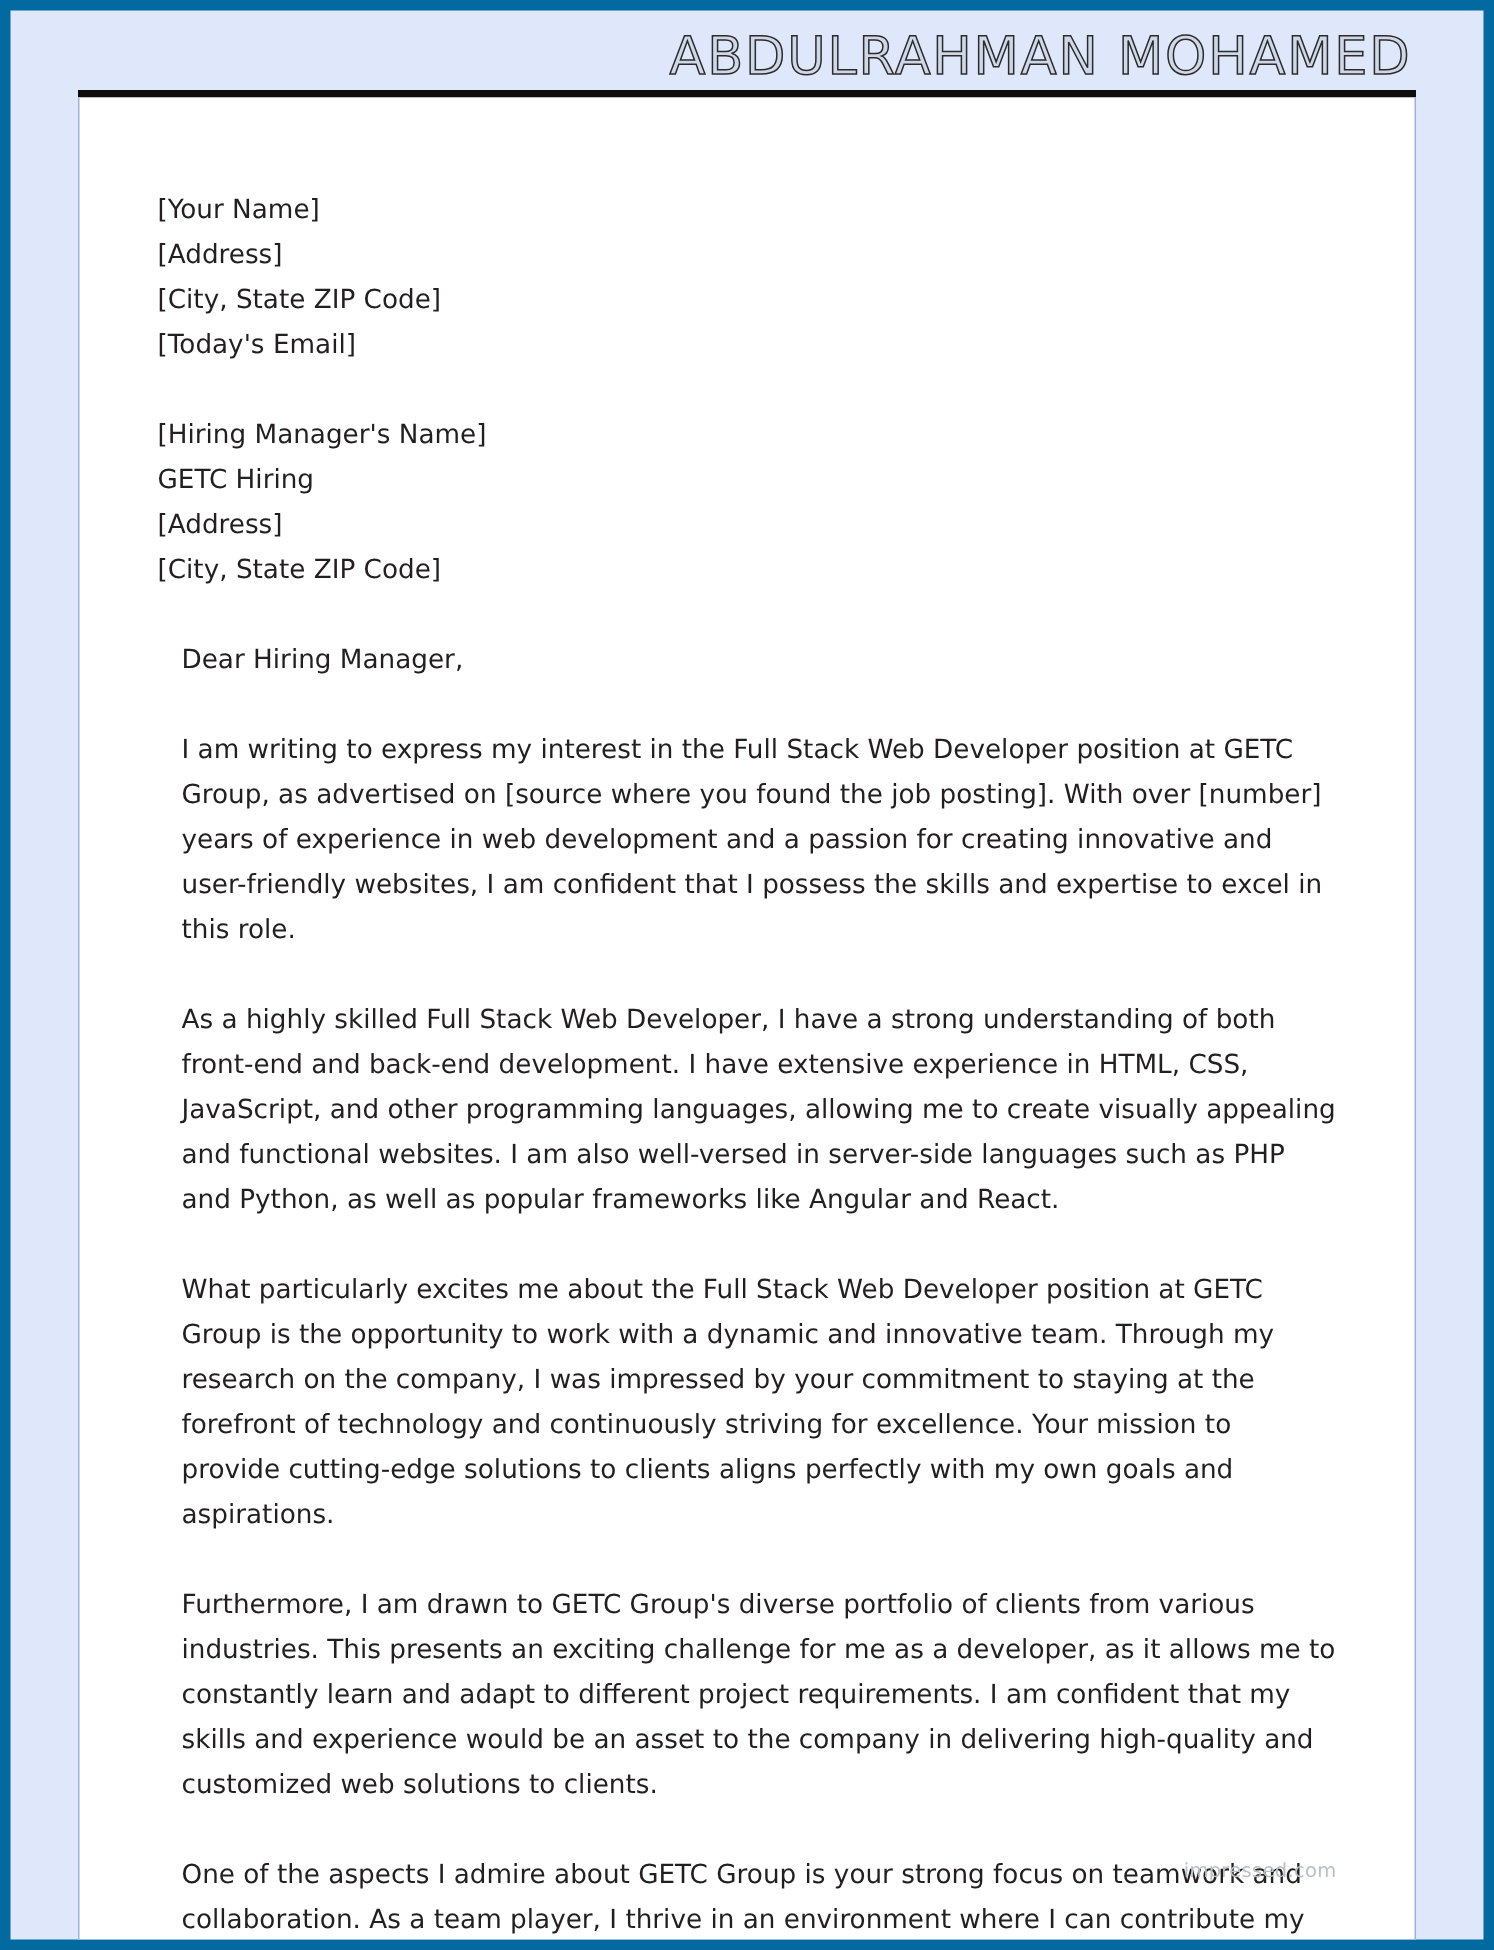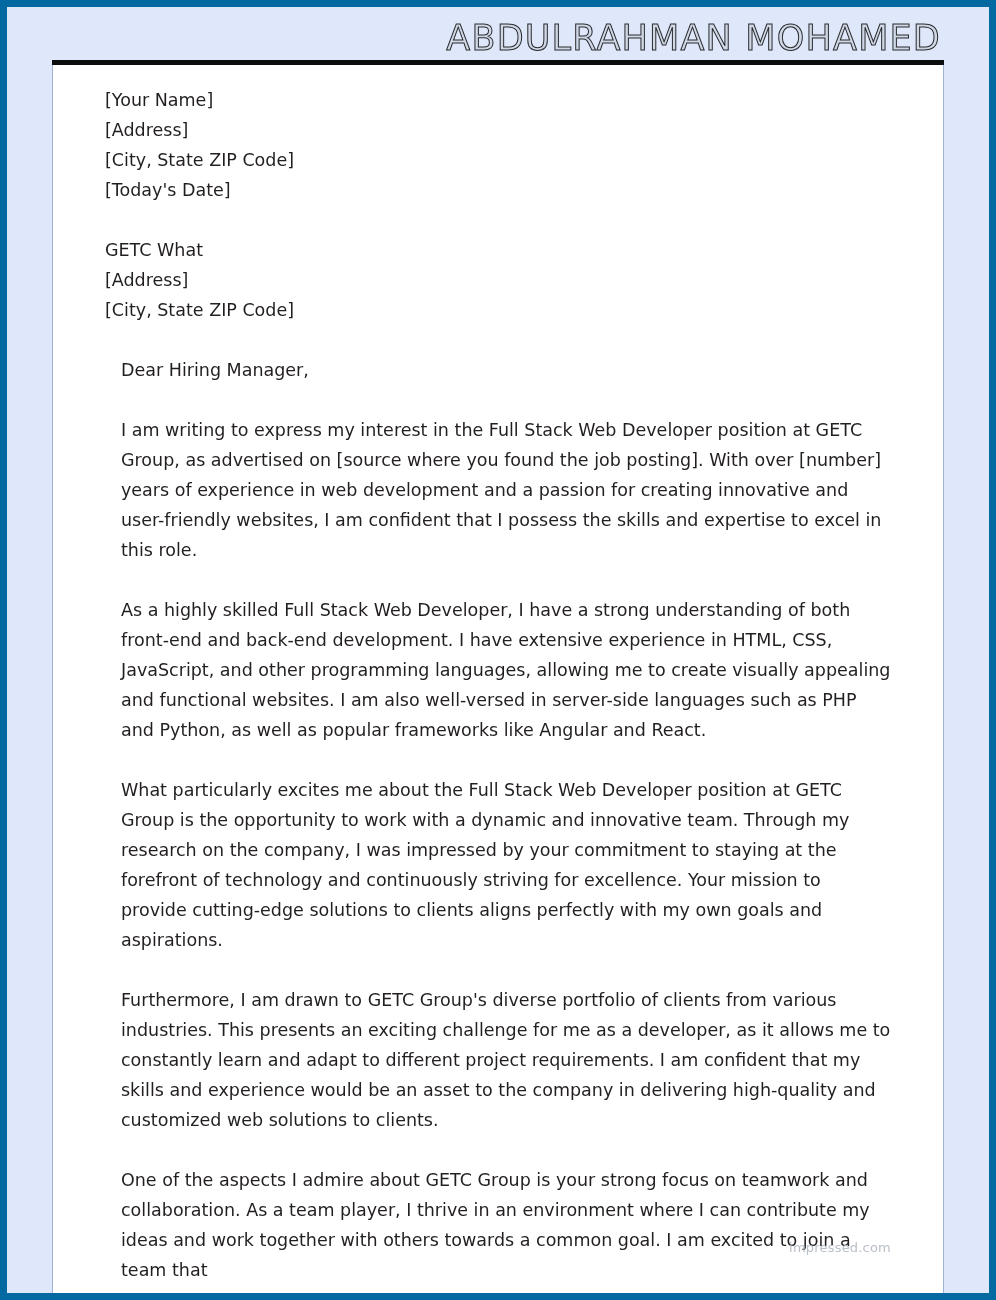--- a/index.html
+++ b/index.html
@@ -60,21 +60,21 @@
 
   .sheet {
     position: absolute;
     top: 58px;
     left: 45px;
     right: 45px;
     bottom: 0;
     background: #ffffff;
     border-left: 1px solid #9fb3d9;
     border-right: 1px solid #9fb3d9;
-    padding: 20px 52px 0 52px;
+    padding: 60px 52px 0 52px;
     overflow: hidden;
   }
 
   .letter {
     font-family: "DejaVu Sans", sans-serif;
     font-size: 17.5px;
     line-height: 30px;
     color: #231f20;
   }
 
@@ -113,25 +113,26 @@
 
   <div class="rule"></div>
 
   <div class="sheet">
     <div class="letter">
 
       <div class="addr-group">
         <div class="addr-line">[Your Name]</div>
         <div class="addr-line">[Address]</div>
         <div class="addr-line">[City, State ZIP Code]</div>
-        <div class="addr-line">[Today's Date]</div>
+        <div class="addr-line">[Today's Email]</div>
       </div>
 
       <div class="addr-group">
-        <div class="addr-line">GETC What</div>
+        <div class="addr-line">[Hiring Manager's Name]</div>
+        <div class="addr-line">GETC Hiring</div>
         <div class="addr-line">[Address]</div>
         <div class="addr-line">[City, State ZIP Code]</div>
       </div>
 
       <p class="para">Dear Hiring Manager,</p>
 
       <p class="para">I am writing to express my interest in the Full Stack Web Developer position at GETC Group, as advertised on [source where you found the job posting]. With over [number] years of experience in web development and a passion for creating innovative and user-friendly websites, I am confident that I possess the skills and expertise to excel in this role.</p>
       <p class="para">As a highly skilled Full Stack Web Developer, I have a strong understanding of both front-end and back-end development. I have extensive experience in HTML, CSS, JavaScript, and other programming languages, allowing me to create visually appealing and functional websites. I am also well-versed in server-side languages such as PHP and Python, as well as popular frameworks like Angular and React.</p>
       <p class="para">What particularly excites me about the Full Stack Web Developer position at GETC Group is the opportunity to work with a dynamic and innovative team. Through my research on the company, I was impressed by your commitment to staying at the forefront of technology and continuously striving for excellence. Your mission to provide cutting-edge solutions to clients aligns perfectly with my own goals and aspirations.</p>
       <p class="para">Furthermore, I am drawn to GETC Group's diverse portfolio of clients from various industries. This presents an exciting challenge for me as a developer, as it allows me to constantly learn and adapt to different project requirements. I am confident that my skills and experience would be an asset to the company in delivering high-quality and customized web solutions to clients.</p>

